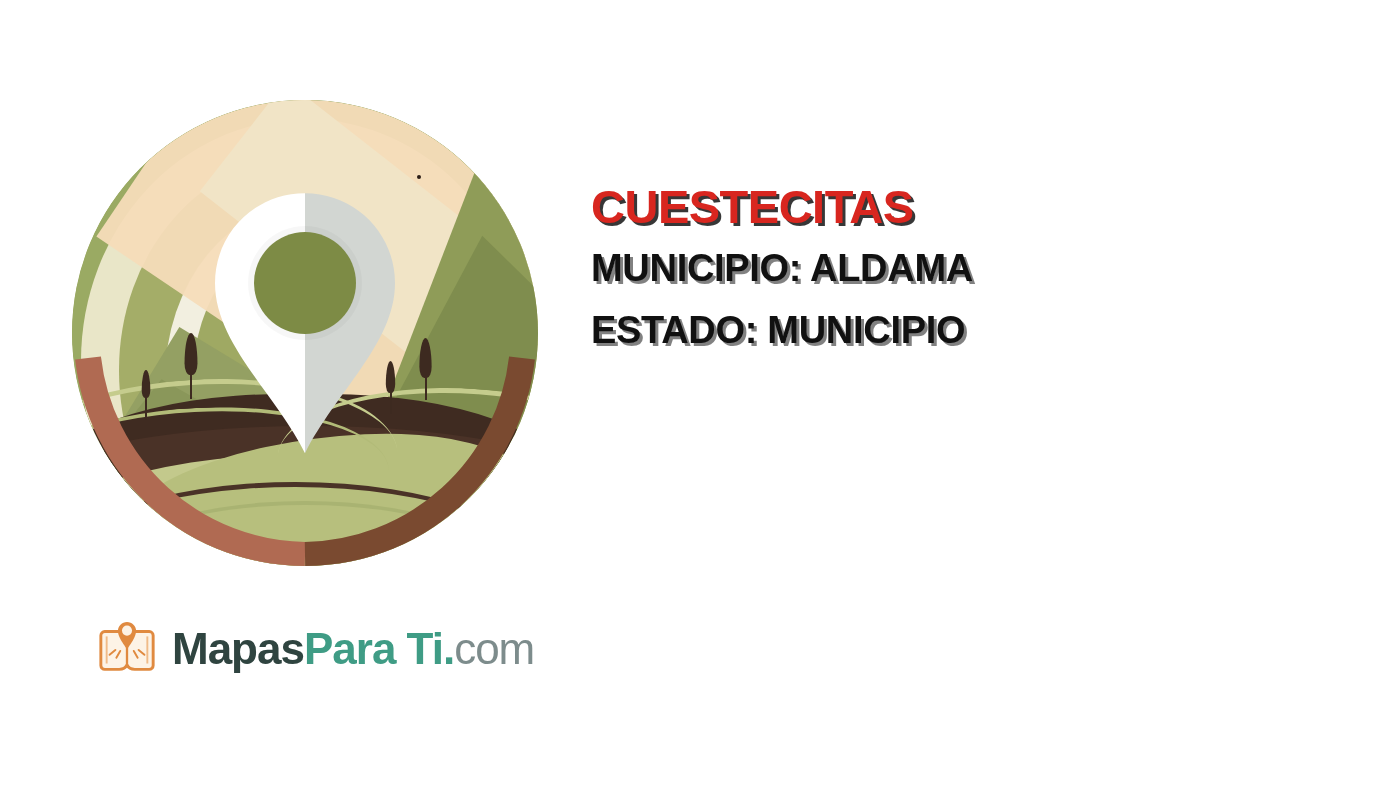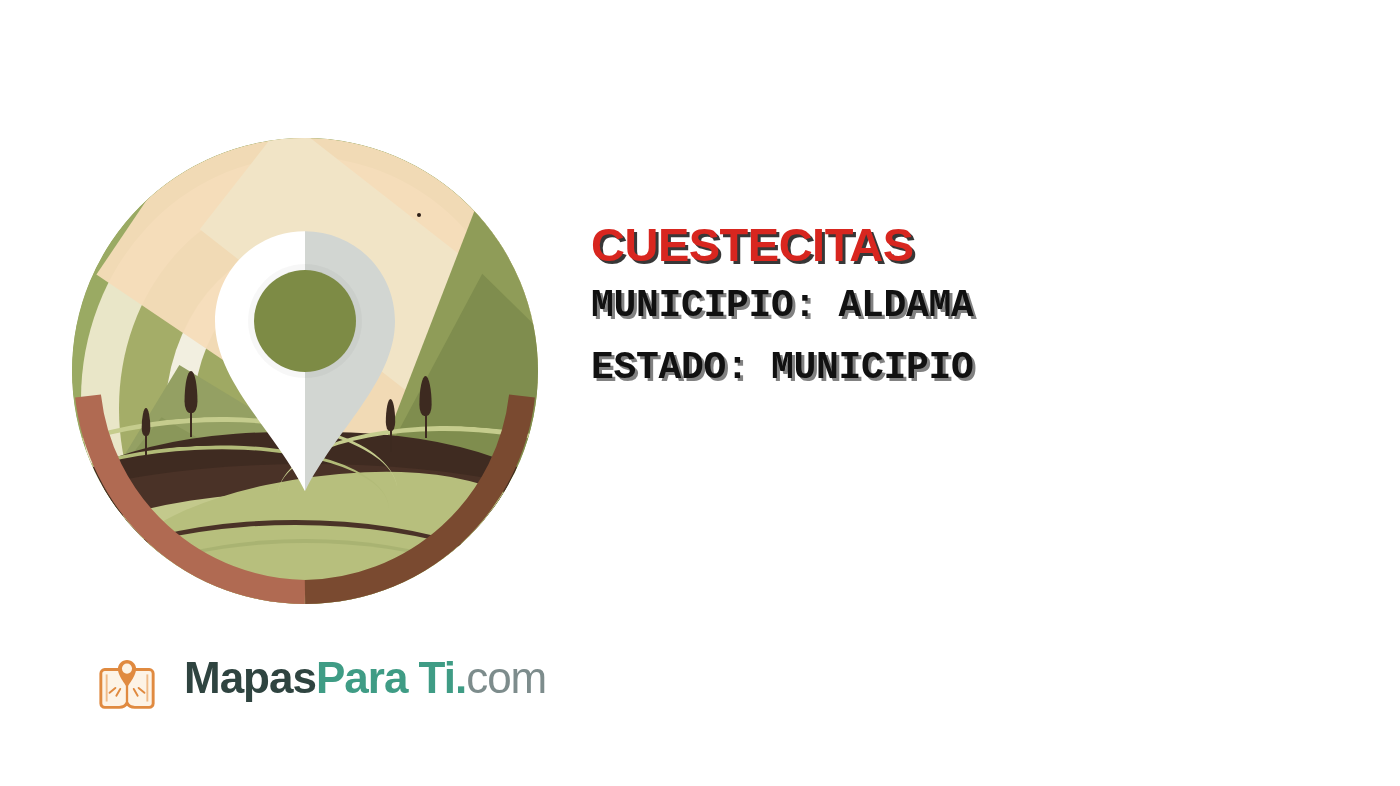--- a/index.html
+++ b/index.html
@@ -13,21 +13,20 @@
     font-family: "Liberation Sans", sans-serif;
     overflow: hidden;
     position: relative;
   }
 
   .page {
     position: relative;
     width: 1400px;
     height: 582px;
     background: #ffffff;
-    margin-top: 38px;
   }
 
   
   .emblem {
     position: absolute;
     left: 72px;
     top: 100px;
     width: 466px;
     height: 466px;
     border-radius: 50%;
@@ -244,41 +243,41 @@
   }
   .line {
     color: #111111;
     font-size: 38px;
     font-weight: bold;
     line-height: 1.0;
     letter-spacing: -0.3px;
     margin: 0 0 24px 0;
     text-shadow: 3px 3px 0 rgba(25,25,25,0.55);
     white-space: nowrap;
-    font-family: Liberation Mono, monospace;
   }
   .line-nav {
     color: #111111;
     font-size: 33px;
     font-weight: bold;
     line-height: 1.0;
     letter-spacing: -0.2px;
     margin: 4px 0 0 0;
     text-shadow: 3px 3px 0 rgba(25,25,25,0.55);
     white-space: nowrap;
   }
   .nav-sep { padding: 0 5px; }
 
   
   .brand {
     position: absolute;
     left: 96px;
     top: 618px;
     display: flex;
-    gap: 26px;
+    align-items: center;
+    gap: 14px;
   }
   .brand-mark {
     width: 62px;
     height: 62px;
     flex: 0 0 62px;
     position: relative;
   }
   .brand-text {
     font-size: 44px;
     font-weight: bold;

